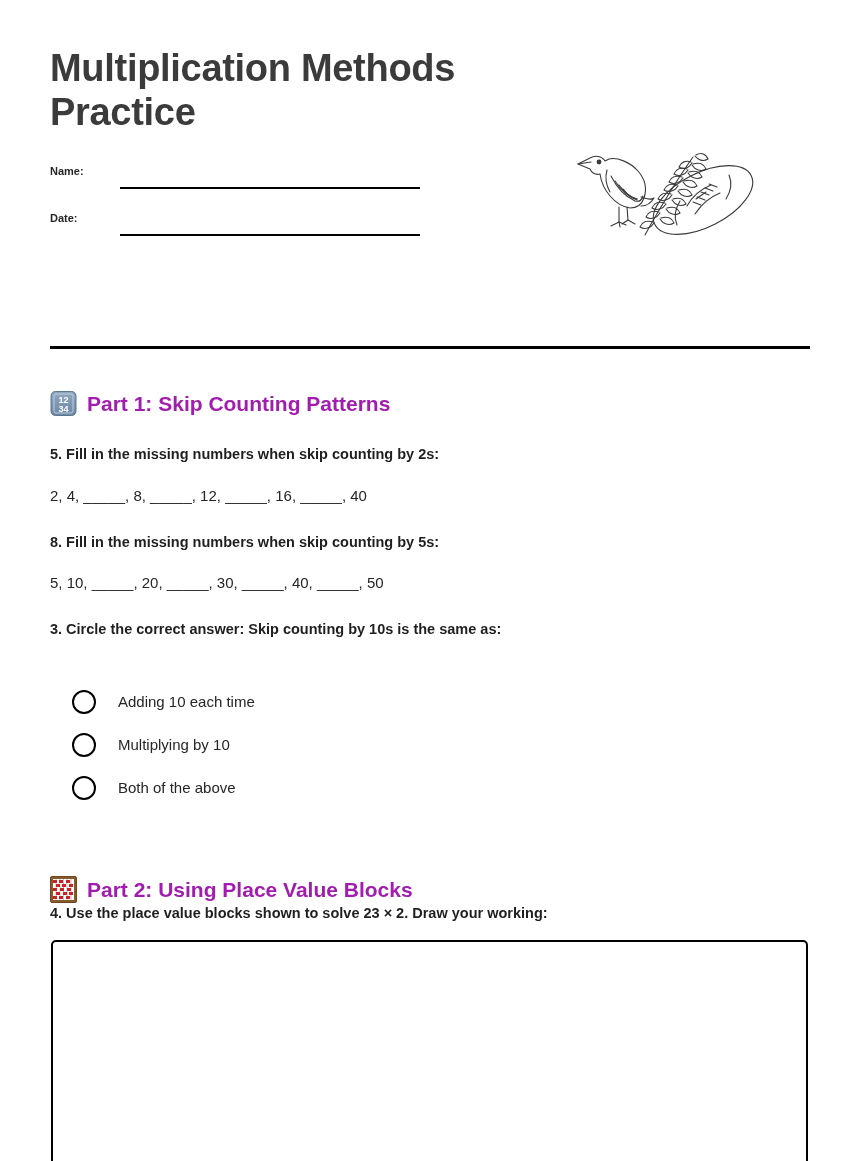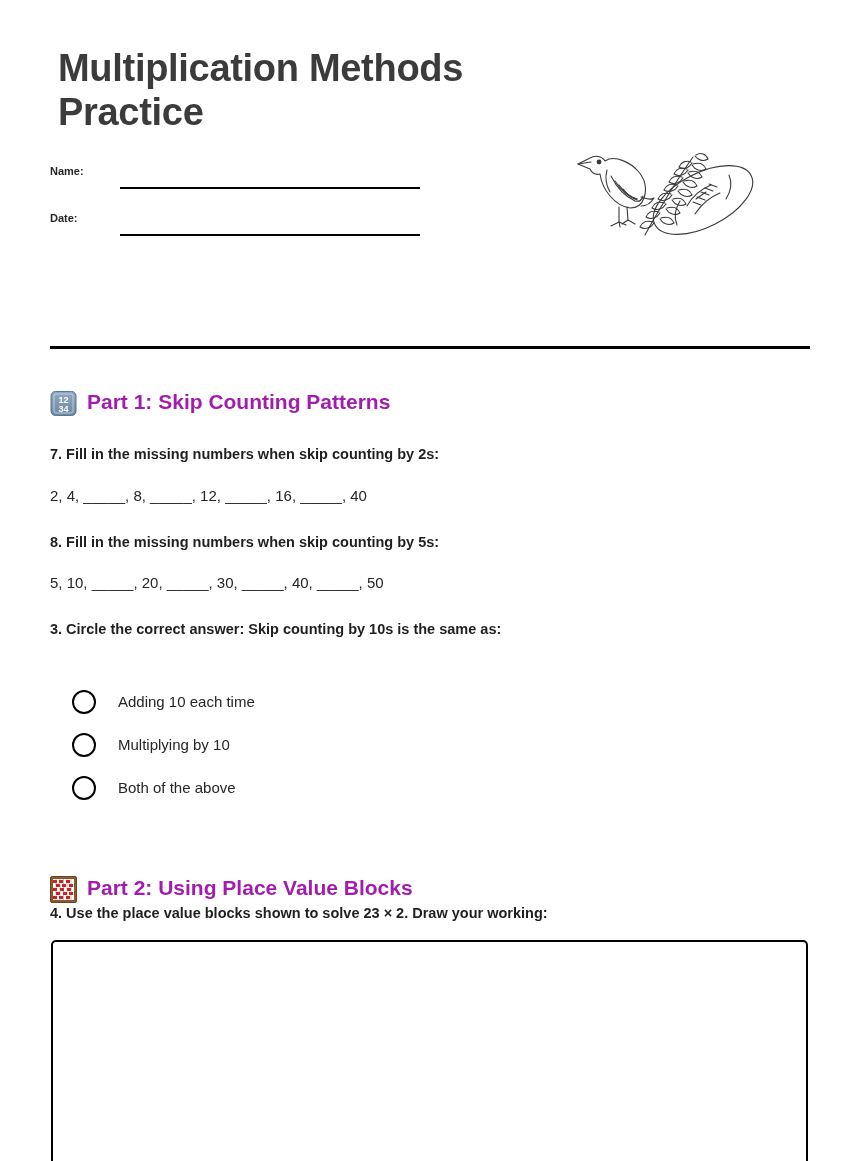--- a/index.html
+++ b/index.html
@@ -22,21 +22,21 @@
     position: absolute;
     left: 0; top: 0;
     width: 860px;
     height: 1161px;
     padding: 0;
   }
 
   
   .header-block {
     position: absolute;
-    left: 58px;
+    left: 50px;
     top: 46px;
     width: 470px;
   }
   .worksheet-title {
     font-size: 38px;
     line-height: 44px;
     font-weight: bold;
     color: #3b3b3b;
     letter-spacing: -0.3px;
     margin: 0;
@@ -86,20 +86,21 @@
     top: 346px;
     width: 760px;
     height: 0;
     border-bottom: 3px solid #000000;
   }
 
   
   .section-heading {
     position: absolute;
     display: flex;
+    align-items: center;
     gap: 10px;
     left: 50px;
   }
   .section-emoji {
     width: 27px;
     height: 27px;
     flex: 0 0 27px;
     position: relative;
   }
   .section-emoji svg { display: block; }
@@ -275,21 +276,21 @@
         <rect x="1" y="1.5" width="25" height="24" rx="4.5" ry="4.5" fill="url(#numGrad)" stroke="#5d7governing"></rect>
         <rect x="1" y="1.5" width="25" height="24" rx="4.5" ry="4.5" fill="url(#numGrad)" stroke="#5d7791" stroke-width="1"></rect>
         <rect x="4" y="4" width="19" height="19" rx="2" ry="2" fill="none" stroke="#c3d2e0" stroke-width="0.9"></rect>
         <text x="13.5" y="13.2" font-family="'Liberation Sans',sans-serif" font-size="9" font-weight="bold" fill="#ffffff" text-anchor="middle">12</text>
         <text x="13.5" y="22" font-family="'Liberation Sans',sans-serif" font-size="9" font-weight="bold" fill="#ffffff" text-anchor="middle">34</text>
       </svg>
     </span>
     <span class="section-title">Part 1: Skip Counting Patterns</span>
   </div>
 
-  <div class="q-prompt" style="top:446px;">7. Fill in the missing numbers when skip counting by 2s:</div>
+  <div class="q-prompt" style="top:446px;">5. Fill in the missing numbers when skip counting by 2s:</div>
   <div class="q-answer" style="top:487px;">2, 4, _____, 8, _____, 12, _____, 16, _____, 40</div>
 
   <div class="q-prompt" style="top:534px;">8. Fill in the missing numbers when skip counting by 5s:</div>
   <div class="q-answer" style="top:574px;">5, 10, _____, 20, _____, 30, _____, 40, _____, 50</div>
 
   <div class="q-prompt" style="top:621px;">3. Circle the correct answer: Skip counting by 10s is the same as:</div>
 
   <div class="options">
     <div class="option-row">
       <span class="option-circle"></span>

